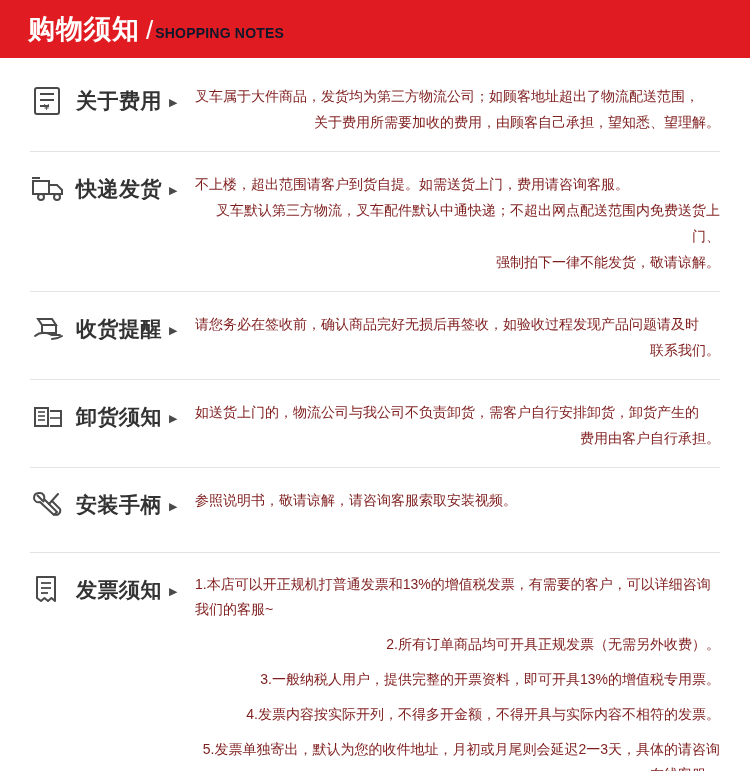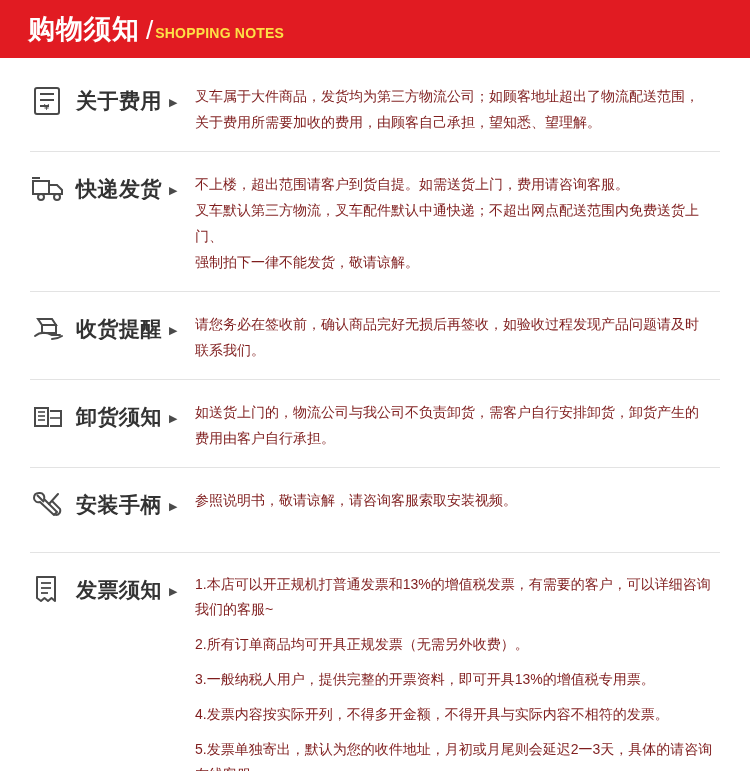--- a/index.html
+++ b/index.html
@@ -39,21 +39,21 @@
   }
   .banner-slash {
     color: #ffffff;
     font-size: 26px;
     font-weight: normal;
     margin: 0 2px 0 6px;
     line-height: 1;
     transform: translateY(1px);
   }
   .banner-en {
-    color: #fde047;
+    color: #0f172a;
     font-size: 14px;
     font-weight: bold;
     letter-spacing: 0.2px;
     line-height: 1;
     transform: translateY(4px);
   }
 
   
   .rows {
     padding: 6px 30px 0 30px;
@@ -105,20 +105,21 @@
     font-size: 14px;
     line-height: 26px;
     color: #7f1d1d;
     padding-top: 1px;
   }
   .row-right p {
     margin: 0;
   }
   .row-right p + p {
     margin-top: 0px;
+    text-align: right;
   }
   .invoice p + p {
     margin-top: 10px;
   }
   .invoice {
     line-height: 25px;
   }
 </style>
 </head>
 <body>

